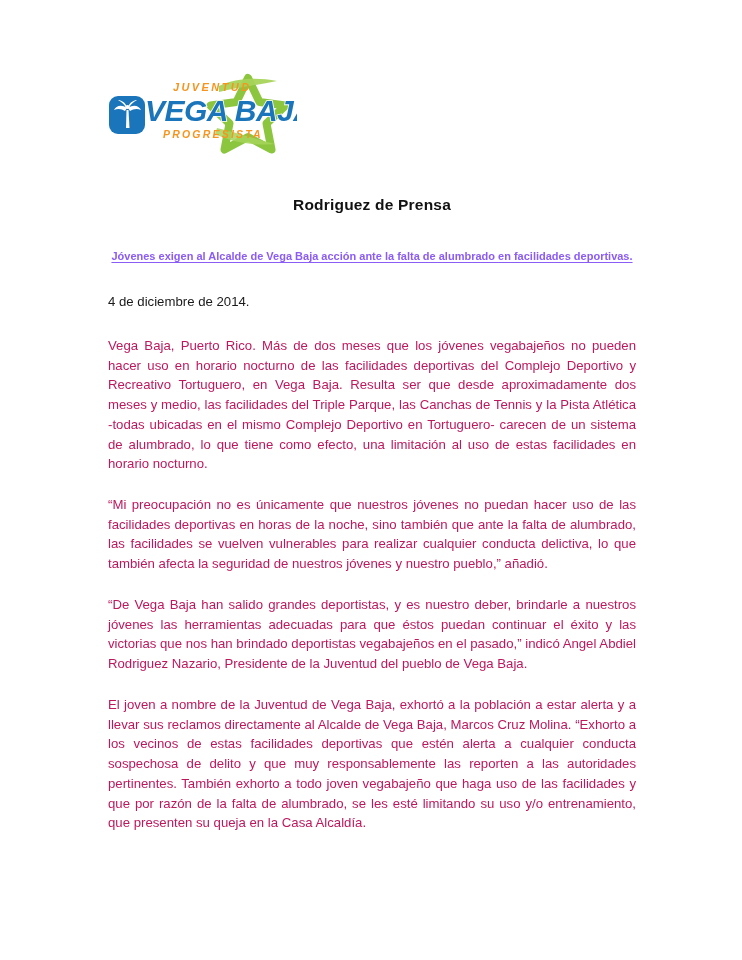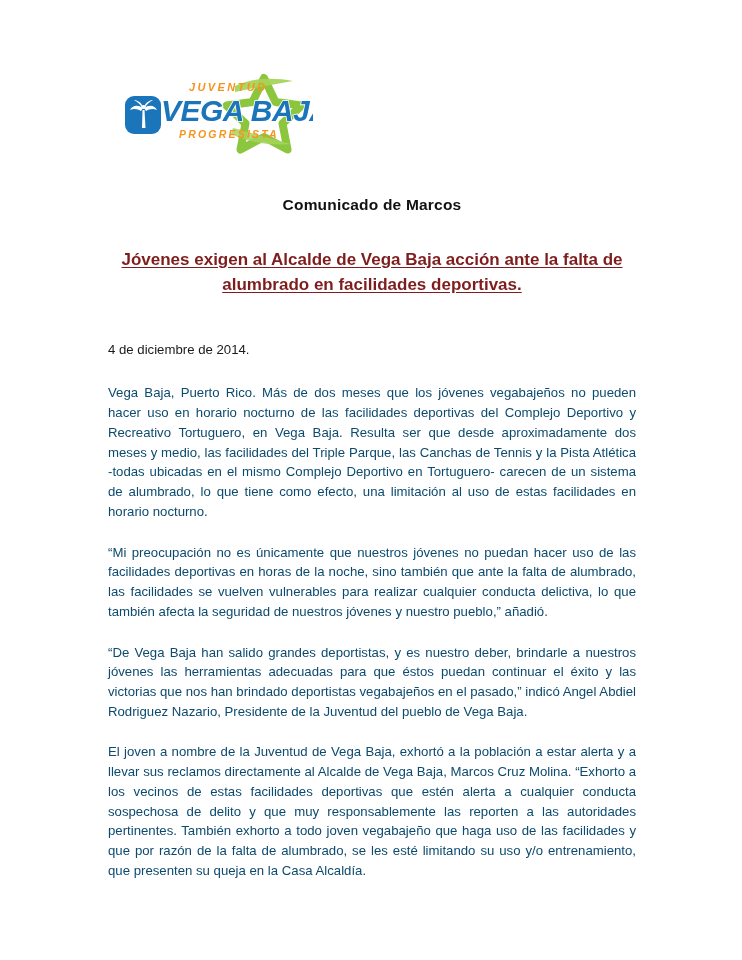--- a/index.html
+++ b/index.html
@@ -19,21 +19,21 @@
     position: relative;
     width: 742px;
     height: 960px;
     background: #ffffff;
     box-sizing: border-box;
   }
 
   
   .logo-block {
     position: absolute;
-    left: 123px;
+    left: 107px;
     top: 72px;
     width: 190px;
     height: 86px;
   }
   .logo-svg {
     display: block;
     width: 190px;
     height: 86px;
   }
 
@@ -49,43 +49,43 @@
     text-align: center;
     font-size: 15.5px;
     font-weight: bold;
     letter-spacing: 0.2px;
     margin: 0 0 34px 0;
     color: #111111;
   }
 
   .doc-headline {
     text-align: center;
-    font-size: 17px;
+    font-size: 11px;
     font-weight: bold;
     line-height: 1.46;
     text-decoration: underline;
     text-underline-offset: 2px;
-    margin: 0 0 42px 0;
-    color: #7f1d1d;
+    margin: 0 0 28px 0;
+    color: #8b5cf6;
   }
 
   .doc-date {
     font-size: 13.2px;
     line-height: 1.5;
     margin: 16px 0 24px 0;
     text-align: left;
   }
 
   .doc-para {
     font-size: 13.2px;
     line-height: 1.495;
     text-align: justify;
     text-justify: inter-word;
     margin: 0 0 21px 0;
-    color: #0c4a6e;
+    color: #be185d;
   }
   .doc-para:last-child { margin-bottom: 12px; }
 </style>
 </head>
 <body>
 
 <div class="page">
 
   <div class="logo-block">
     <svg class="logo-svg" viewBox="0 0 190 86" xmlns="http://www.w3.org/2000/svg">
@@ -110,21 +110,21 @@
       <text x="66" y="19" font-family="'Liberation Sans', sans-serif" font-size="11" font-weight="bold" font-style="italic" letter-spacing="2.4" fill="#f7941e">JUVENTUD</text>
 
       <text x="38" y="49" font-family="'Liberation Sans', sans-serif" font-size="30" font-weight="bold" font-style="italic" letter-spacing="-0.5" fill="#1b75bb" stroke="#ffffff" stroke-width="1.6" paint-order="stroke">VEGA BAJA</text>
 
       <text x="56" y="66" font-family="'Liberation Sans', sans-serif" font-size="10.5" font-weight="bold" font-style="italic" letter-spacing="2.2" fill="#f7941e">PROGRESISTA</text>
     </svg>
   </div>
 
   <div class="doc">
 
-    <h1 class="doc-title">Comunicado de Marcos</h1>
+    <h1 class="doc-title">Rodriguez de Prensa</h1>
 
     <div class="doc-headline">
       <span>Jóvenes exigen al Alcalde de Vega Baja acción ante la falta de alumbrado</span>
       <span>en facilidades deportivas.</span>
     </div>
 
     <p class="doc-date">4 de diciembre de 2014.</p>
 
     <p class="doc-para">Vega Baja, Puerto Rico. Más de dos meses que los jóvenes vegabajeños no pueden hacer uso en horario nocturno de las facilidades deportivas del Complejo Deportivo y Recreativo Tortuguero, en Vega Baja. Resulta ser que desde aproximadamente dos meses y medio, las facilidades del Triple Parque, las Canchas de Tennis y la Pista Atlética -todas ubicadas en el mismo Complejo Deportivo en Tortuguero- carecen de un sistema de alumbrado, lo que tiene como efecto, una limitación al uso de estas facilidades en horario nocturno.</p>
 

